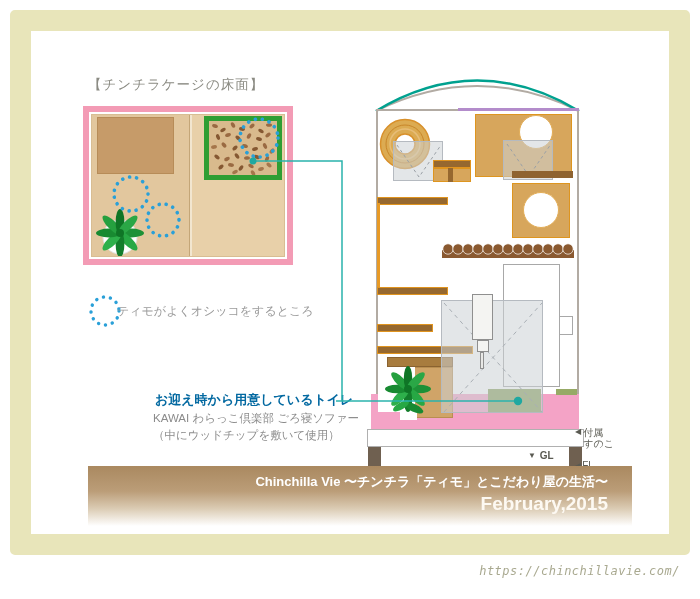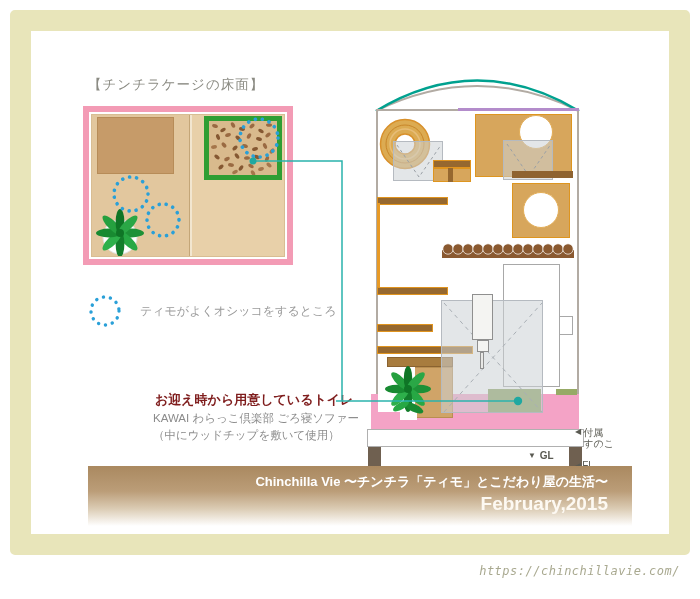--- a/index.html
+++ b/index.html
@@ -12,23 +12,23 @@
   .heading{left:88px;top:76px;font-size:13.5px;color:#8b8b83;letter-spacing:1px;}
   
   .floorplan{left:83px;top:106px;width:198px;height:147px;border:6px solid #f39bb5;background:#ffffff;}
   .floor{position:absolute;left:2px;top:2px;right:2px;bottom:2px;background:#e2c79e;overflow:hidden;border:1px solid #d8bd93;}
   .fp-dark{left:5px;top:2px;width:77px;height:57px;background:#c69b69;border:1px solid #b78c58;box-sizing:border-box;}
   .fp-div-d{left:97px;top:0;width:1px;height:100%;background:#c4a678;}
   .fp-div-l{left:98px;top:0;width:2px;height:100%;background:#f2e6d0;}
   .fp-right{left:100px;top:0;right:0;bottom:0;background:#e8d0a9;}
   .fp-toilet{left:112px;top:1px;width:78px;height:64px;border:5px solid #2f9e33;background:#d9ba8d;box-sizing:border-box;}
   
-  .legend-text{left:140px;top:303px;font-size:12px;color:#9a9a9a;}
-  
-  .toilet-label{left:155px;top:391px;font-size:13px;font-weight:600;color:#7f1d1d;}
+  .legend-text{left:117px;top:303px;font-size:12px;color:#9a9a9a;}
+  
+  .toilet-label{left:155px;top:391px;font-size:13px;font-weight:600;color:#0369a1;}
   .toilet-desc1{left:153px;top:411px;font-size:11.5px;color:#8b8b8b;}
   .toilet-desc2{left:153px;top:428px;font-size:11.5px;color:#8b8b8b;}
   
   .wall{background:#b2aba3;}
   .gray-sq{background:rgba(204,209,214,0.55);border:1px solid #b5bac0;box-sizing:border-box;}
   .tan{background:#d7a65c;border:1px solid #de951f;box-sizing:border-box;}
   .brown{background:#96682f;border:1px solid #e0941f;box-sizing:border-box;}
   .whitebox{background:#ffffff;border:1.5px solid #a8a8a8;box-sizing:border-box;}
   .circle-hole{background:#ffffff;border:1px solid #e3ae58;border-radius:50%;box-sizing:border-box;}
   

